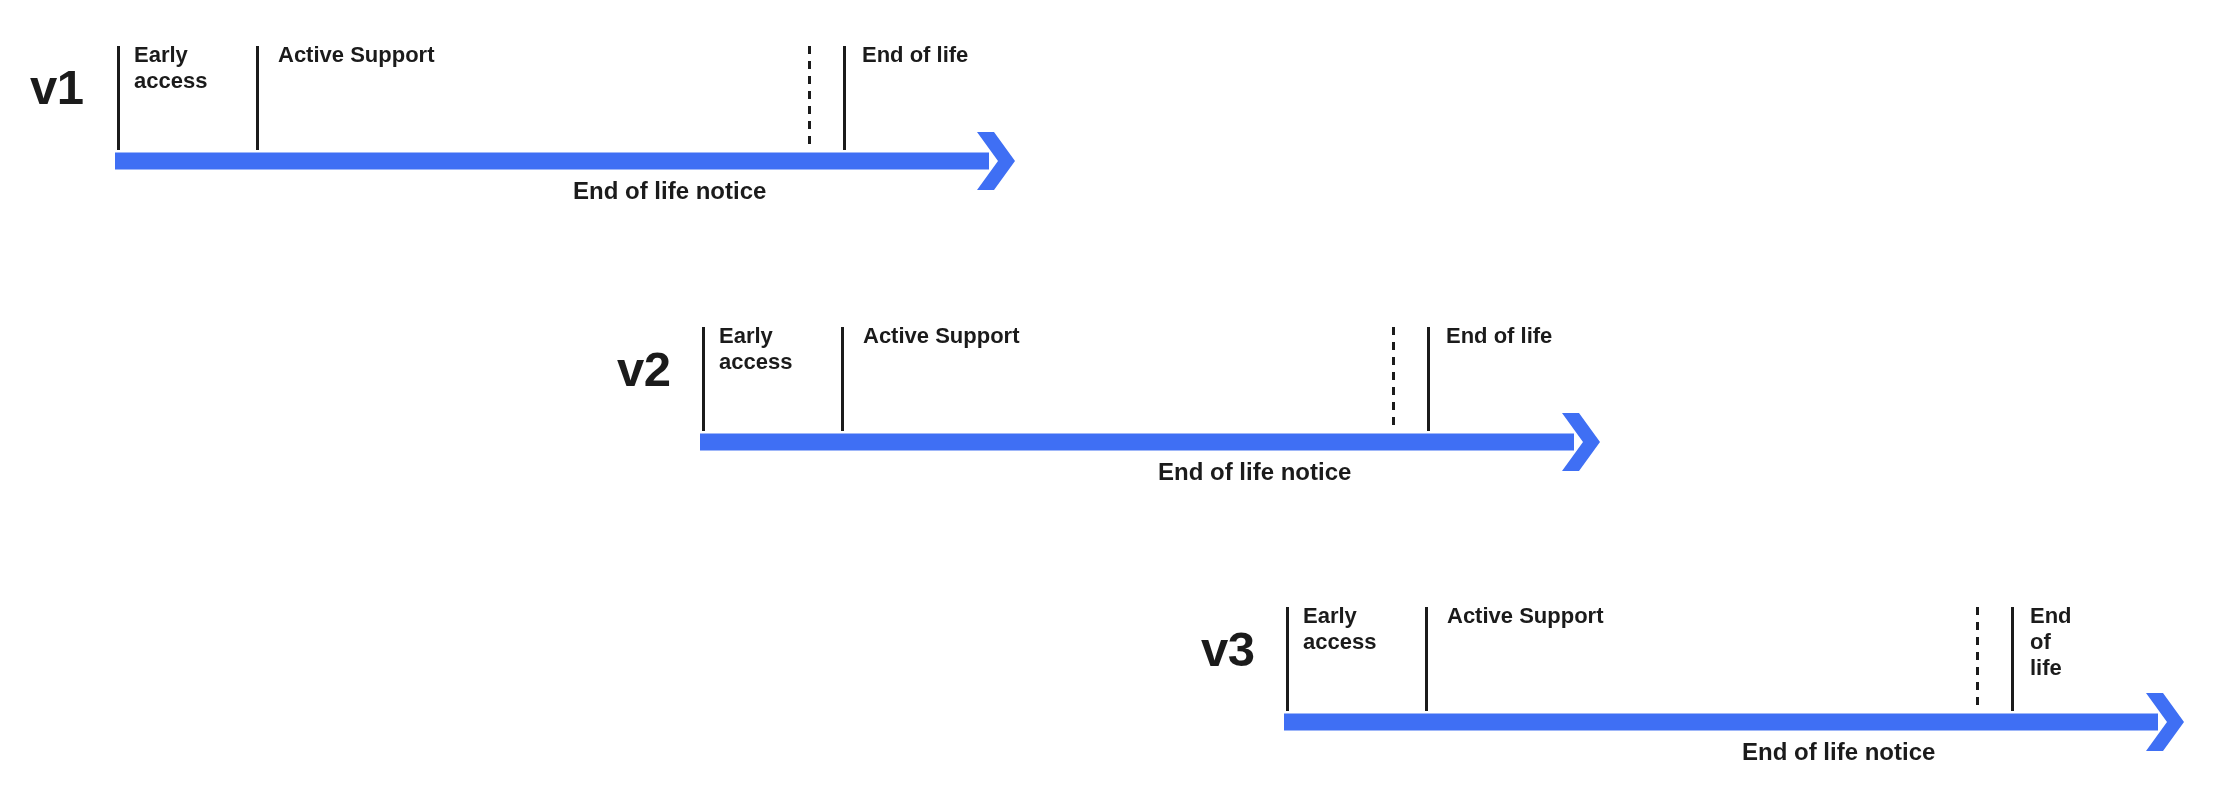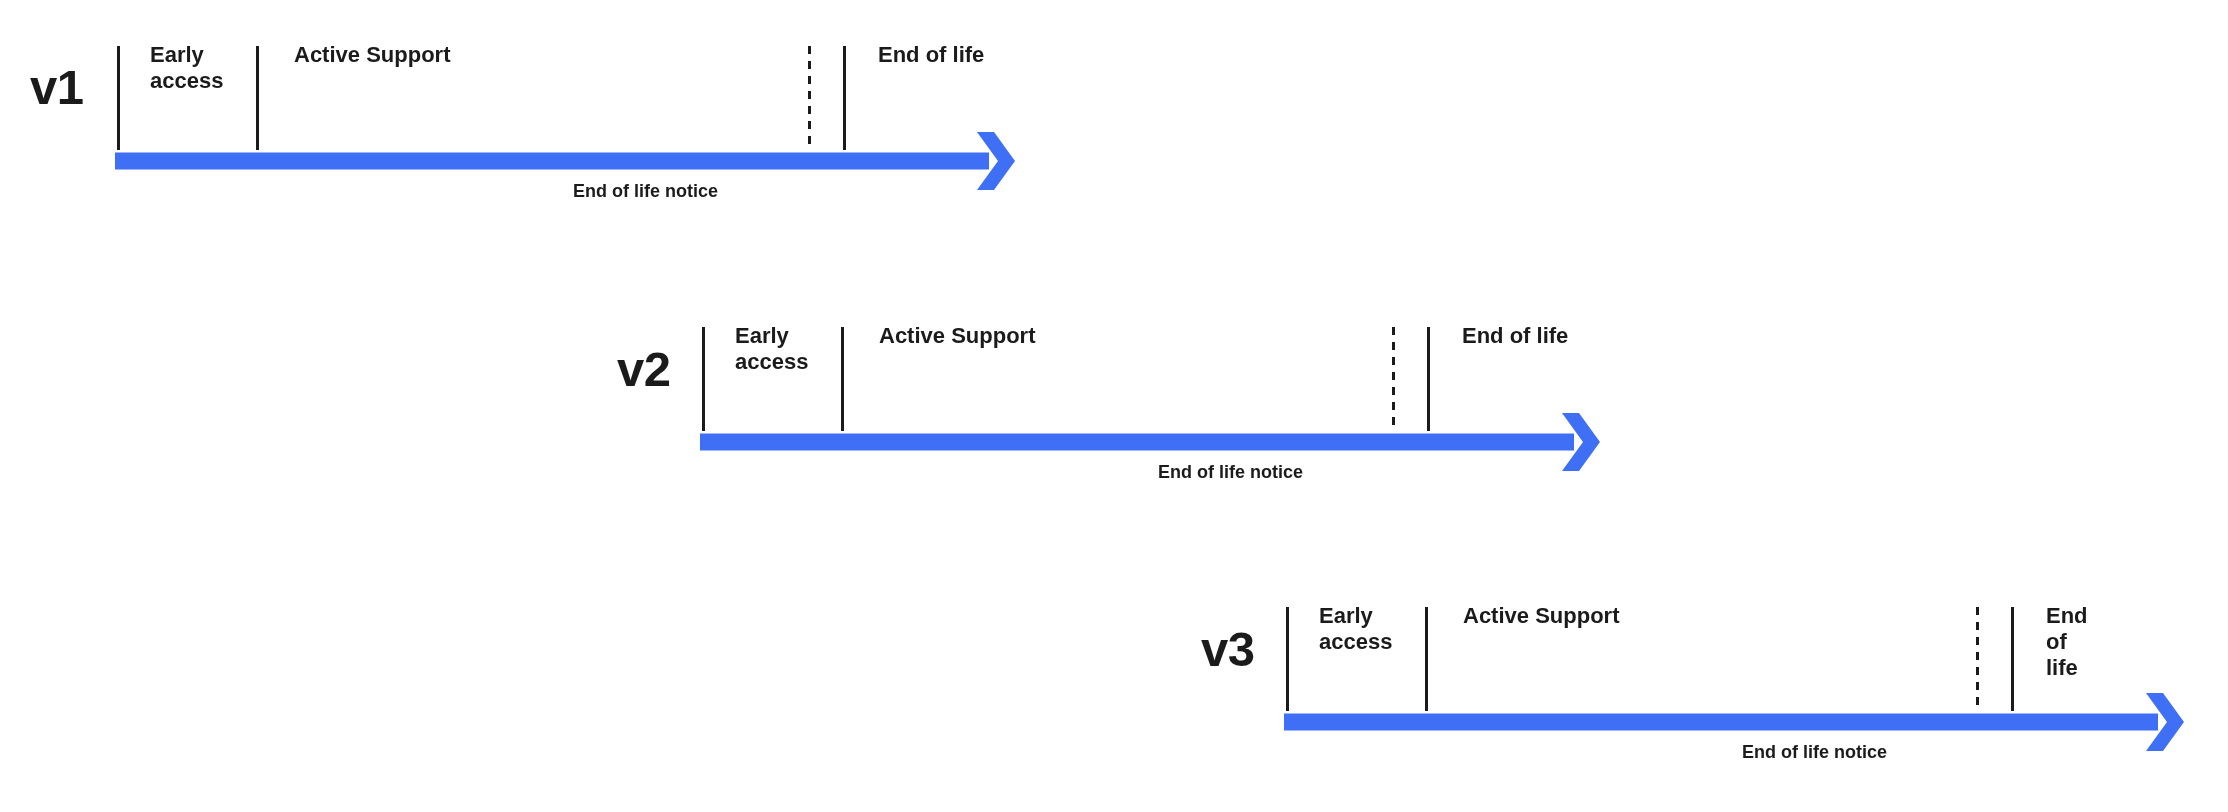--- a/index.html
+++ b/index.html
@@ -42,26 +42,25 @@
     background-size: 3px 15px;
     background-repeat: repeat-y;
   }
   .phase-label {
     position: absolute;
     font-weight: 700;
     font-size: 22px;
     line-height: 26px;
     color: #1b1b1b;
     white-space: pre-line;
-    margin-left: 16px;
   }
   .notice-label {
     position: absolute;
     font-weight: 700;
-    font-size: 18px;
+    font-size: 24px;
     line-height: 26px;
     color: #1b1b1b;
     white-space: nowrap;
     text-align: center;
   }
   .timeline-arrow {
     position: absolute;
     display: block;
   }
 </style>

